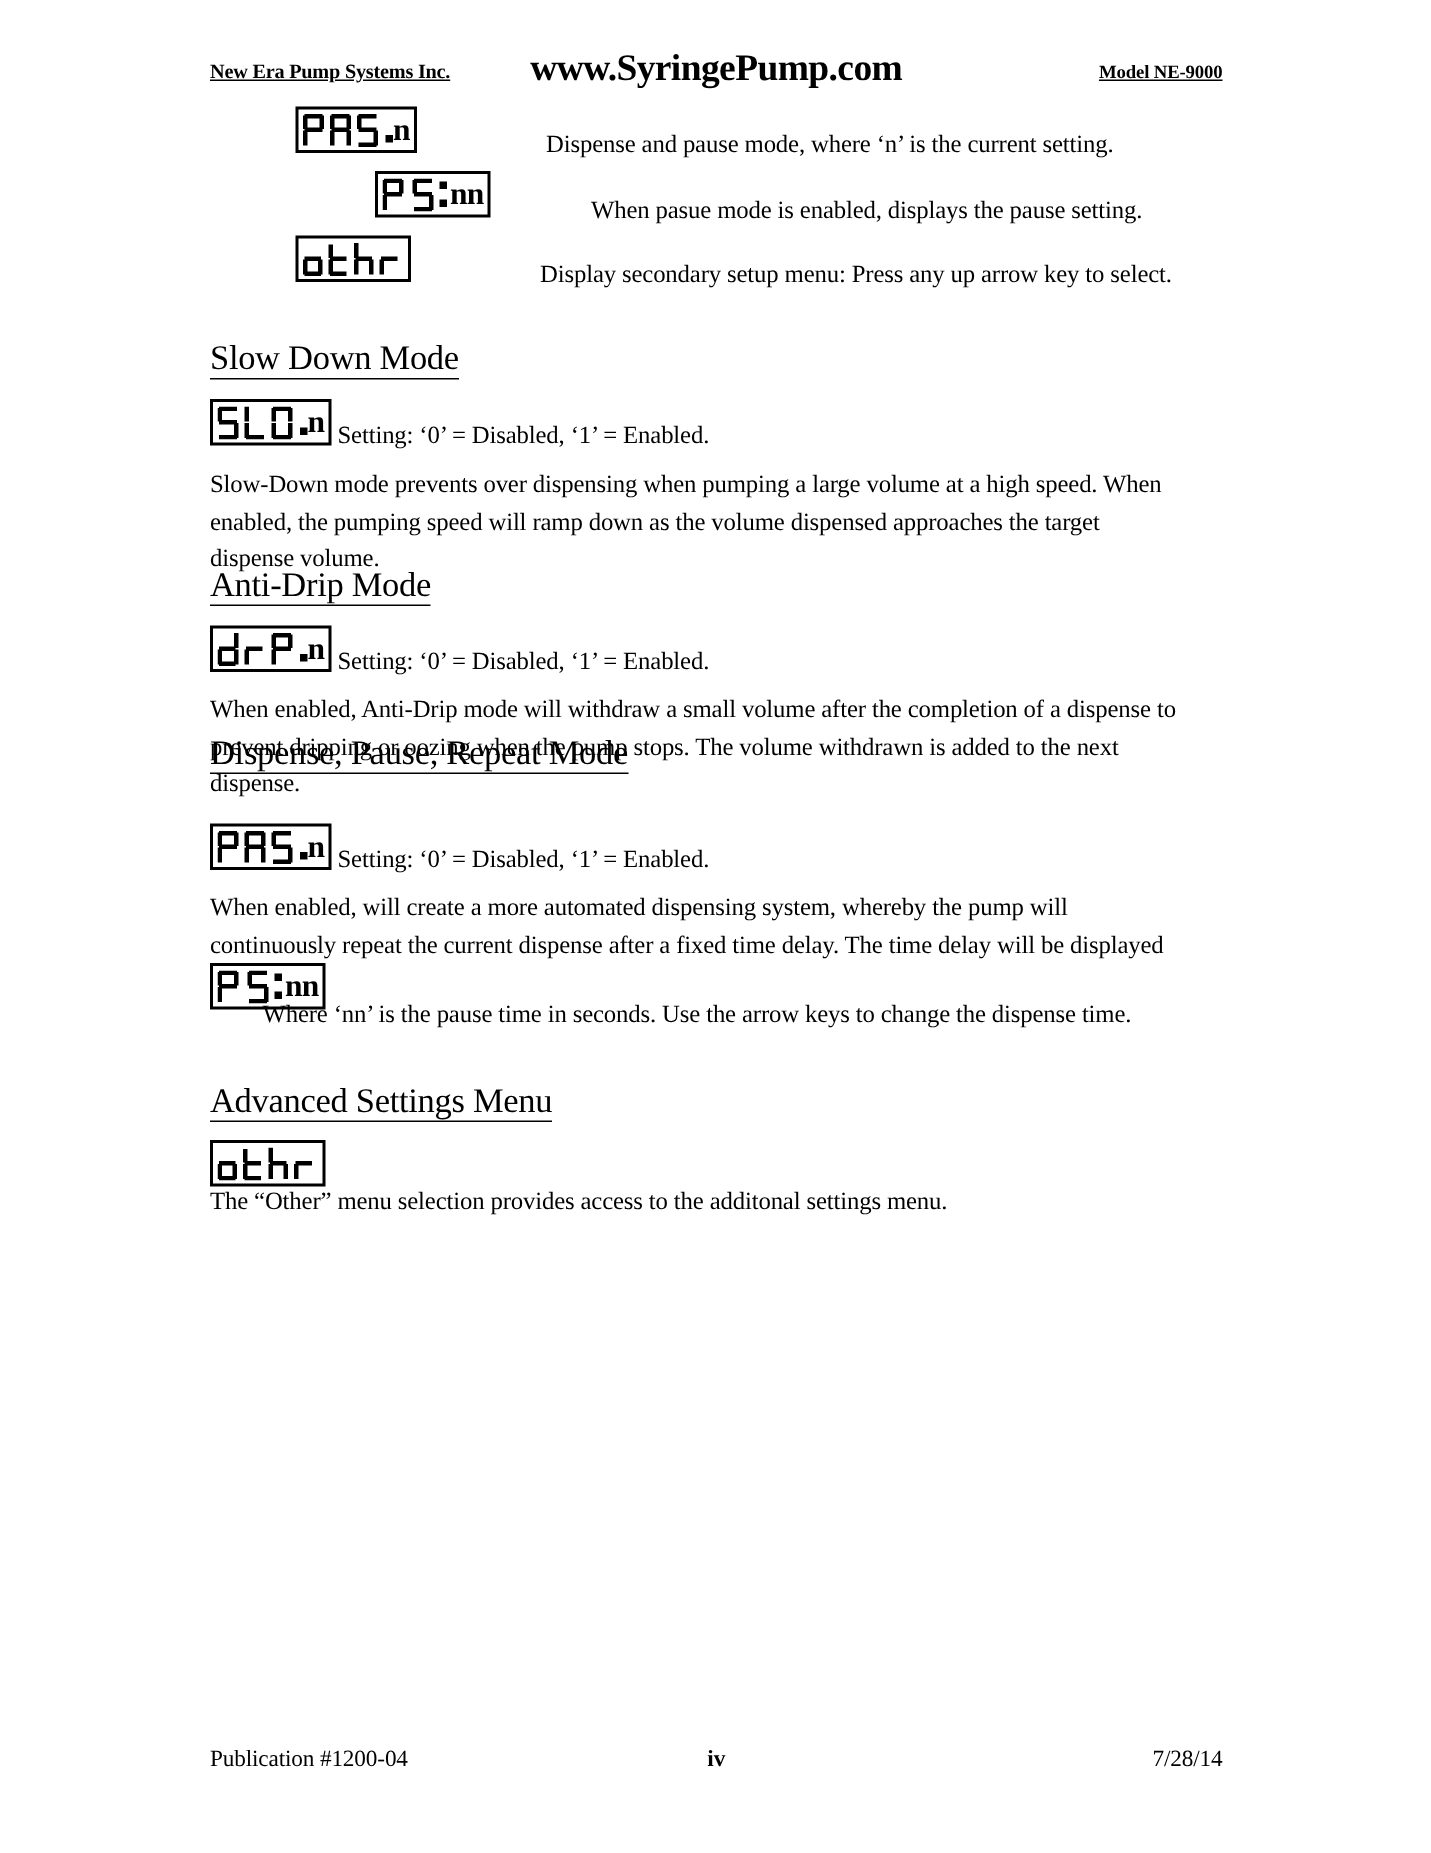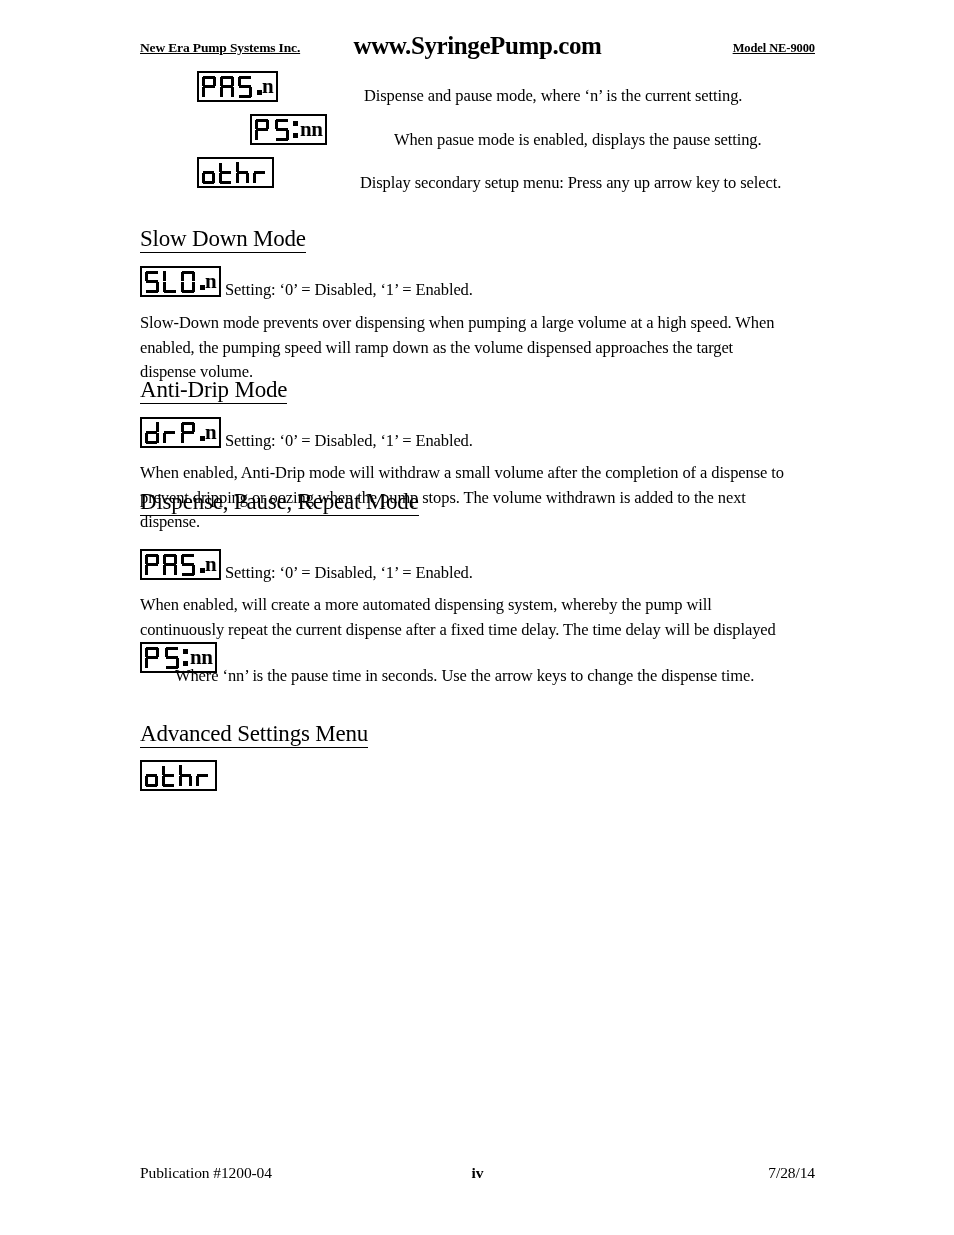--- a/index.html
+++ b/index.html
@@ -379,20 +379,21 @@
         <rect x="35" y="9" width="11" height="3"></rect>
         <rect x="34" y="11" width="3" height="10"></rect>
         <rect x="44" y="11" width="3" height="10"></rect>
 
         <rect x="52" y="9" width="11" height="3"></rect>
         <rect x="51" y="11" width="3" height="10"></rect>
       </g>
     </svg>
   </div>
 
+  <div class="abs body-text" style="left:140px; top:789px; width:660px;">The “Other” menu selection provides access to the additonal settings menu.</div>
 
   <div class="doc-footer">
     <div class="ft-left">Publication #1200-04</div>
     <div class="ft-center">iv</div>
     <div class="ft-right">7/28/14</div>
   </div>
 
 </div>
 
 </body></html>

